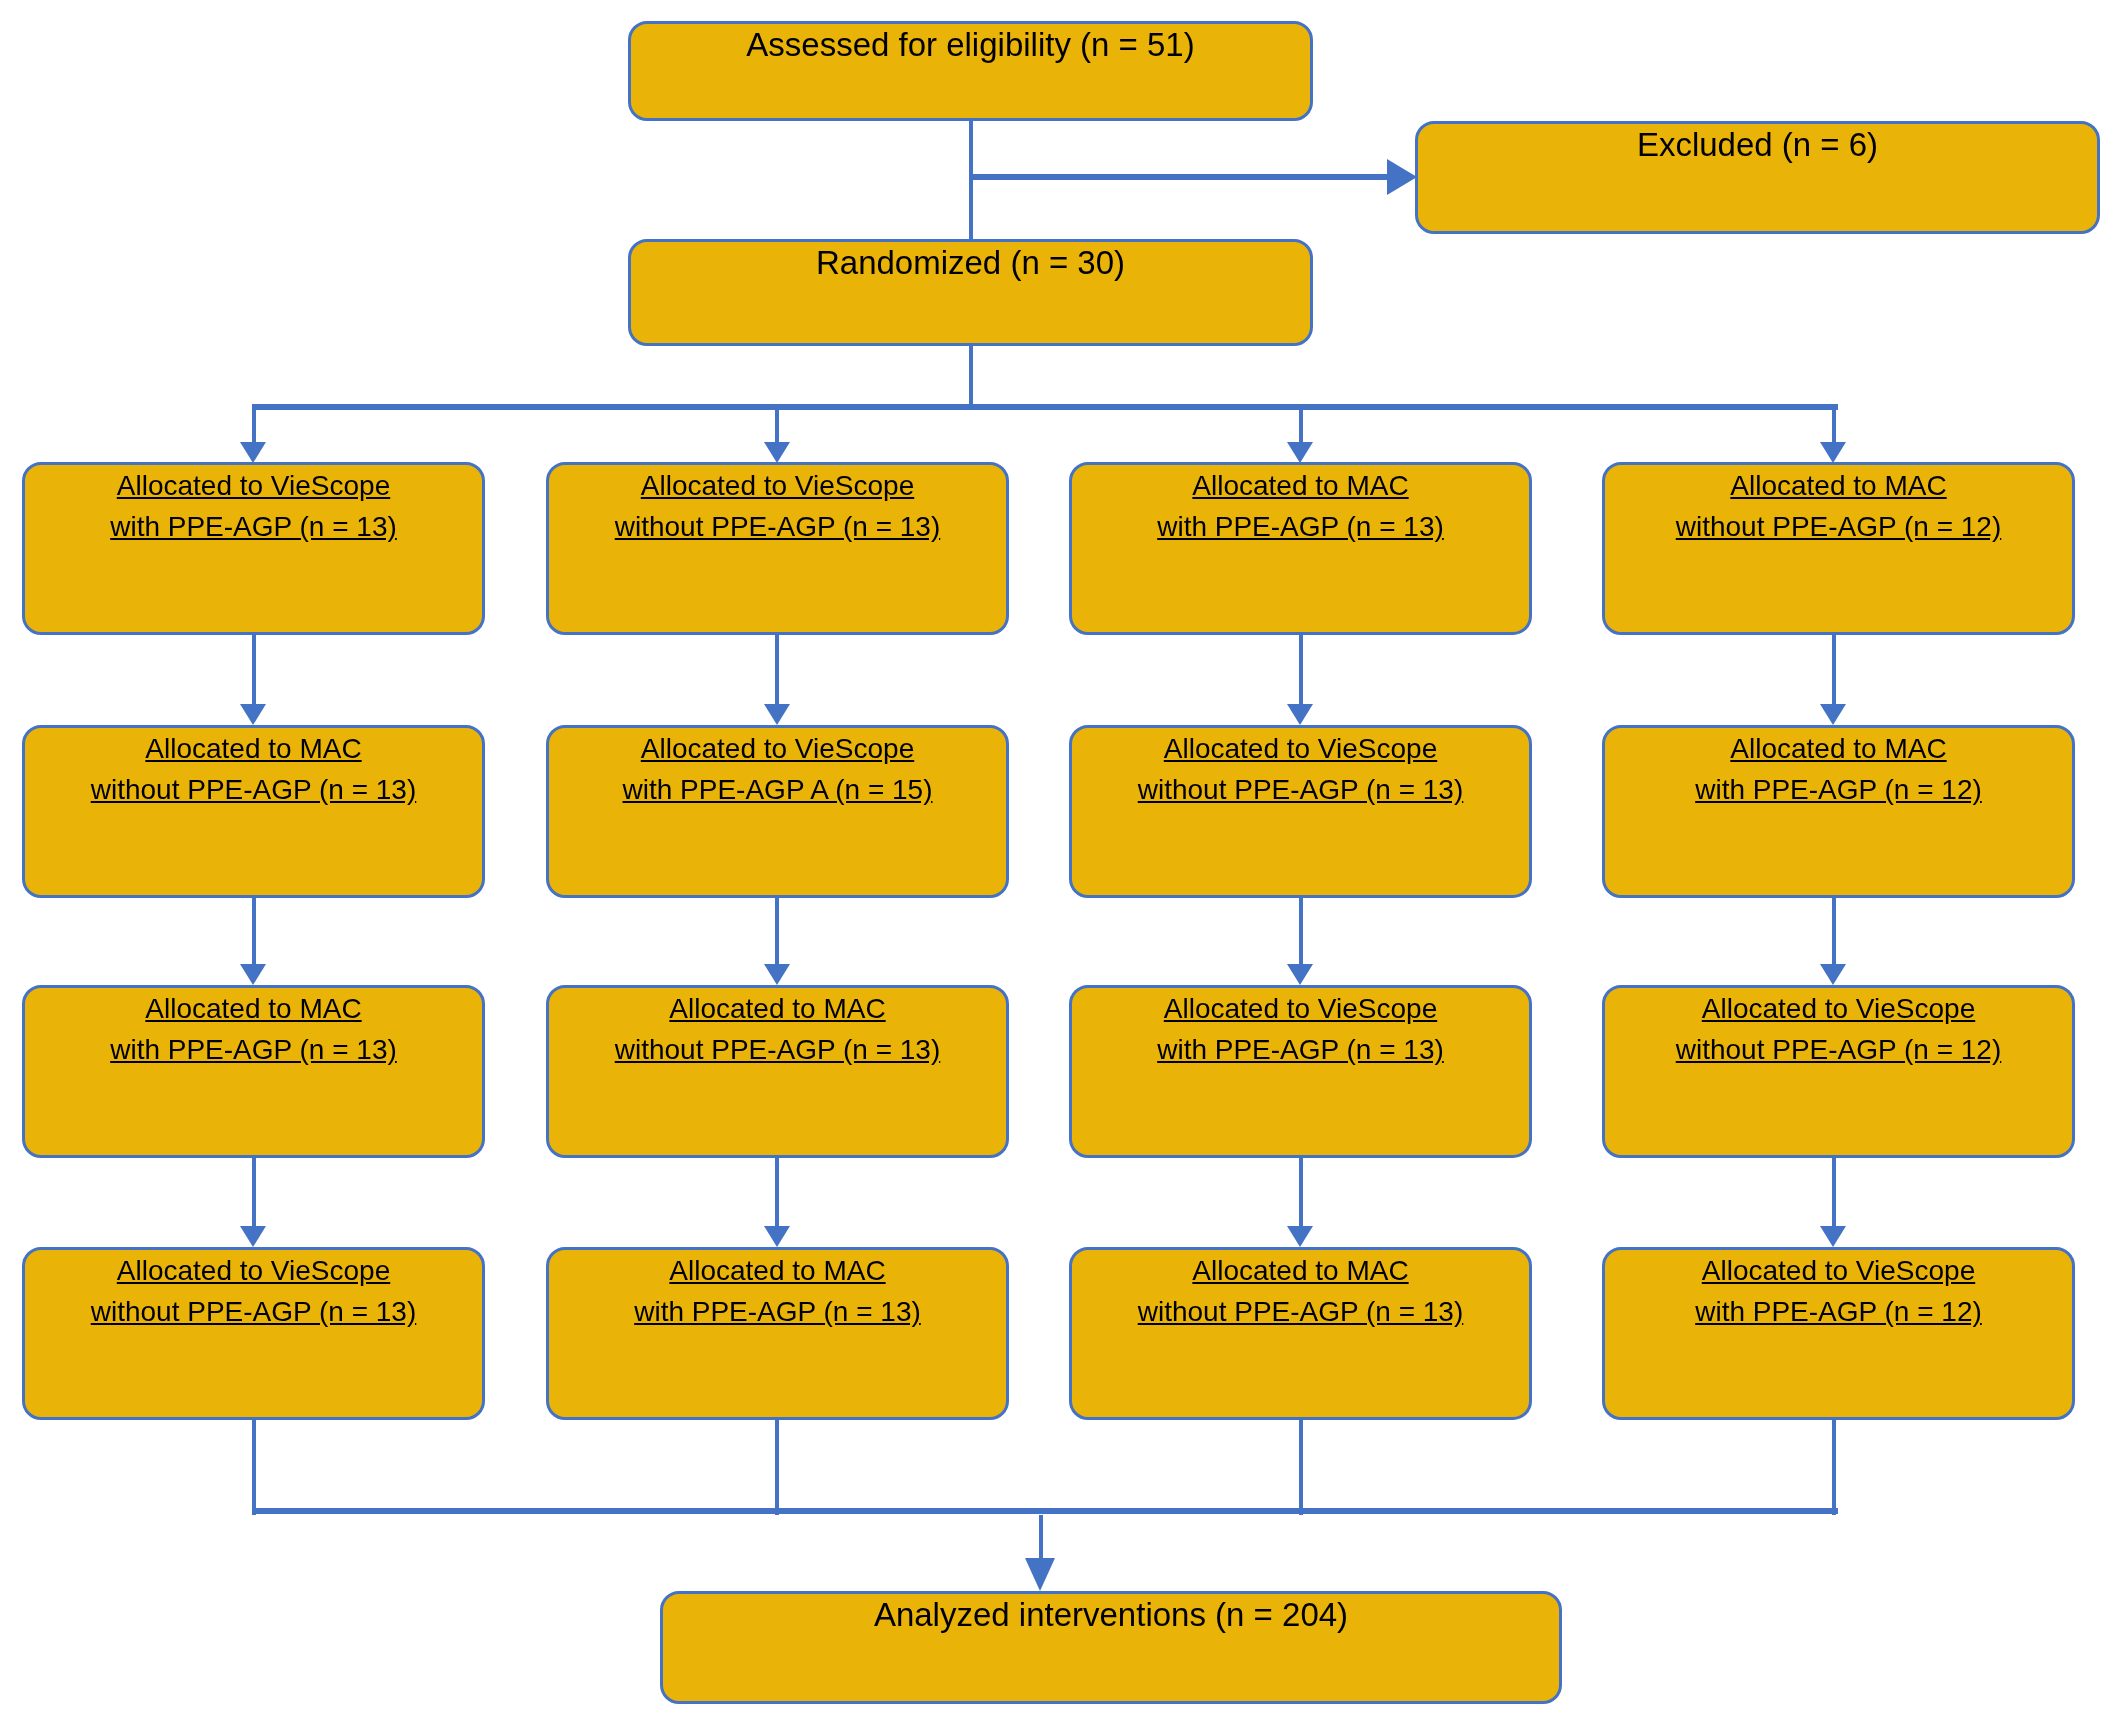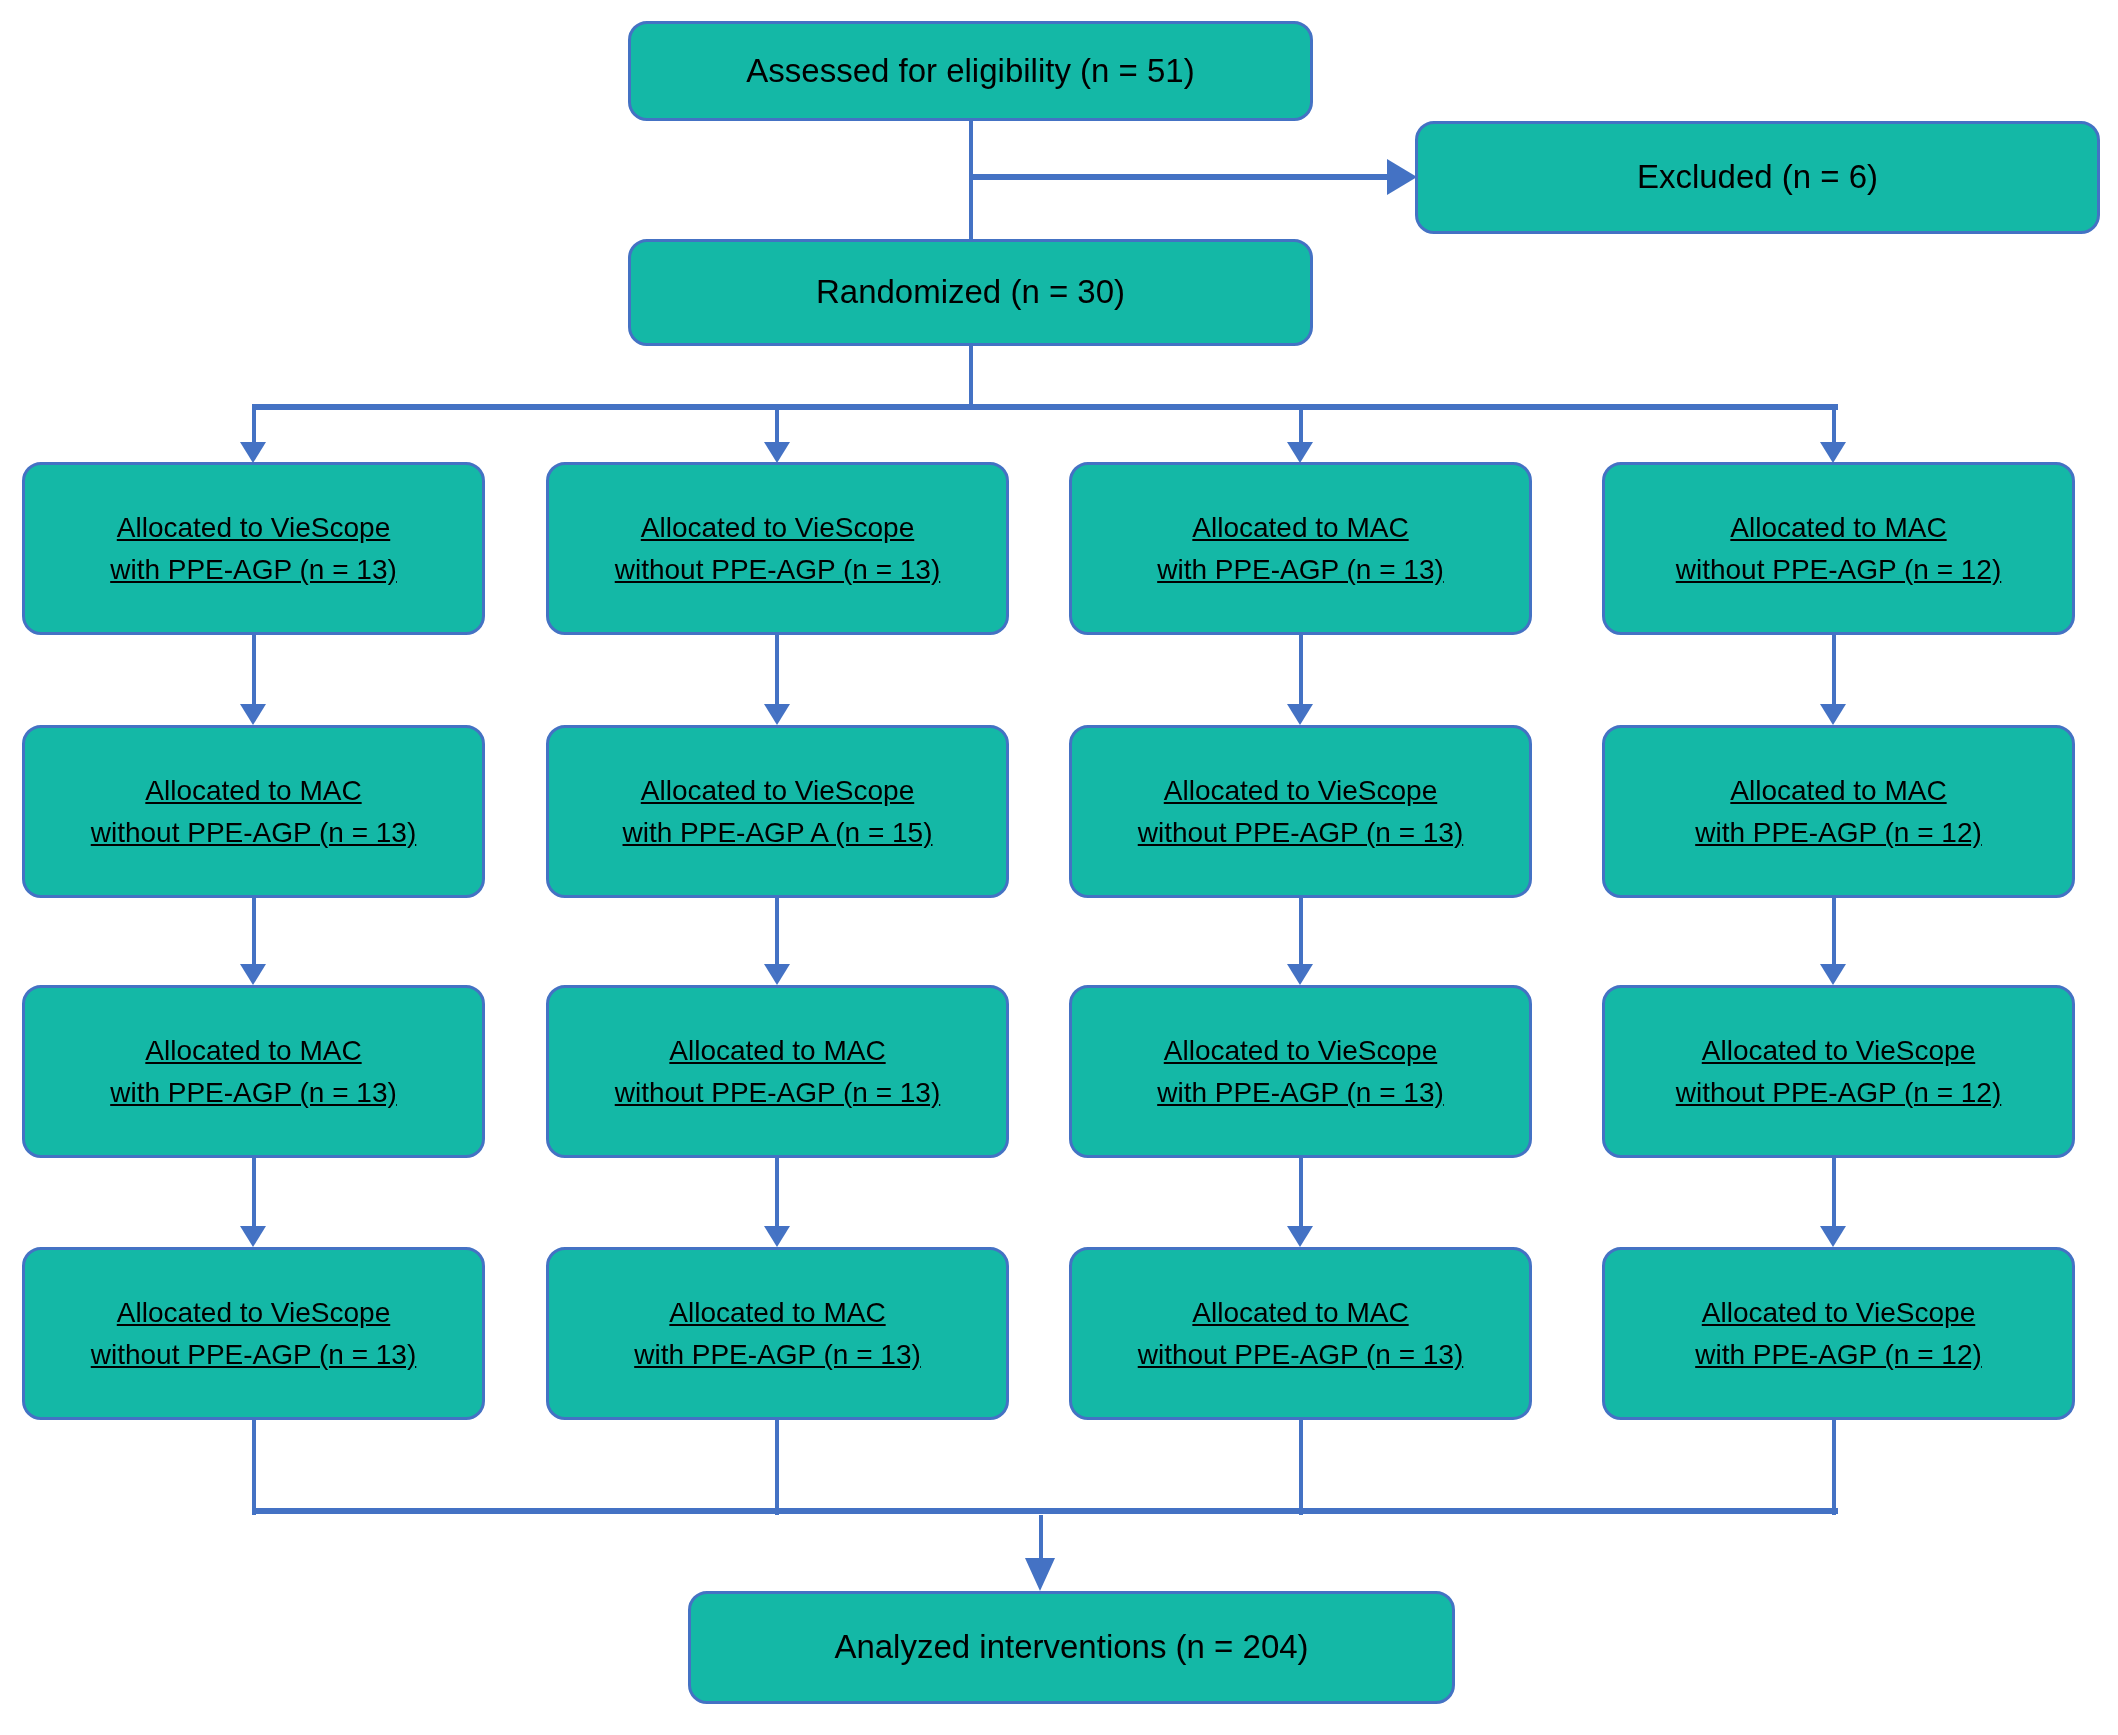--- a/index.html
+++ b/index.html
@@ -2,27 +2,26 @@
 <html style="font-size:10px"><head>
 <meta charset="utf-8">
 <style>
   * { margin:0; padding:0; box-sizing:border-box; }
   html, body { background:#ffffff; }
   body { width:2119px; height:1736px; font-family:"Liberation Sans", sans-serif; color:#000000; }
   .canvas { position:relative; width:2119px; height:1736px; background:#ffffff; overflow:hidden; }
 
   .box {
     position:absolute;
-    background:#14b8a6;
+    background:#eab308;
     border:3.8px solid #4472C4;
     border-radius:19px;
     display:flex;
     flex-direction:column;
     align-items:center;
-    justify-content:center;
     text-align:center;
   }
   .lvl  { font-size:33px; line-height:1.3; }
   .alloc { font-size:28px; line-height:1.48;text-decoration:underline; }
   .box div, .box span { white-space:nowrap; }
 
   .vline, .hline { position:absolute; background:#4472C4; }
 
   .ah-down {
     position:absolute; width:0; height:0;
@@ -177,18 +176,18 @@
   <div class="vline" style="left:252px;  top:1419px; width:3.8px; height:96px"></div>
   <div class="vline" style="left:775px; top:1419px; width:3.8px; height:96px"></div>
   <div class="vline" style="left:1299px; top:1419px; width:3.8px; height:96px"></div>
   <div class="vline" style="left:1832px; top:1419px; width:3.8px; height:96px"></div>
 
   <div class="hline" style="left:252px; top:1508px; width:1586px; height:6.3px"></div>
 
   <div class="vline" style="left:1039px; top:1515px; width:3.8px; height:44px"></div>
   <div class="ah-down-big" style="left:1025px; top:1558px"></div>
 
-  <div class="box lvl" style="left:688px; top:1591px; width:767px; height:113px">
+  <div class="box lvl" style="left:660px; top:1591px; width:902px; height:113px">
     <div>Analyzed interventions (n = 204)</div>
   </div>
 
 </div>
 
 
 </body></html>

